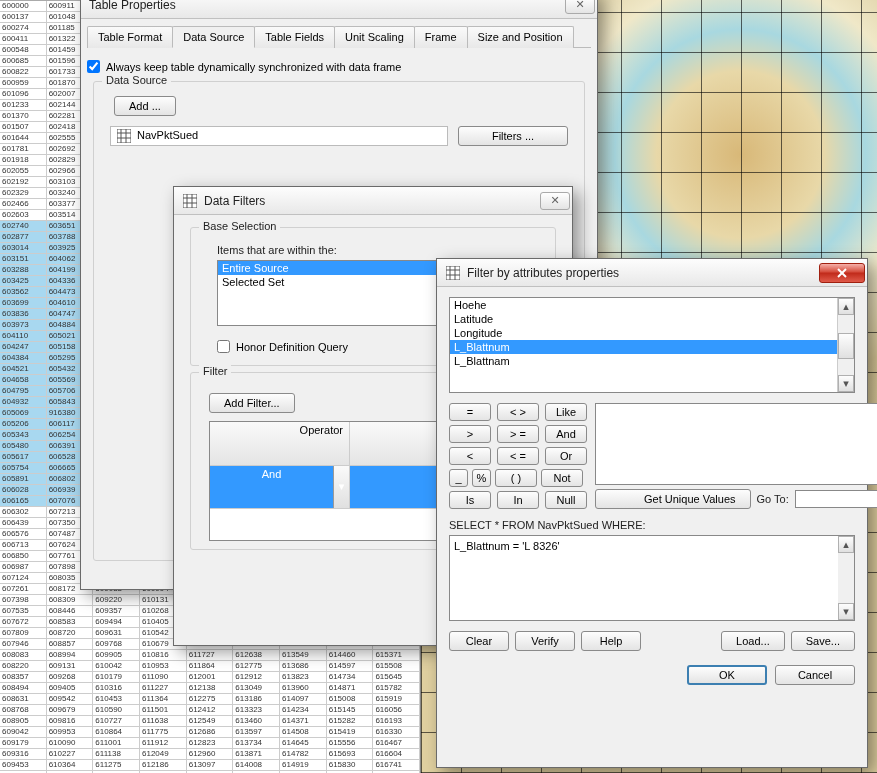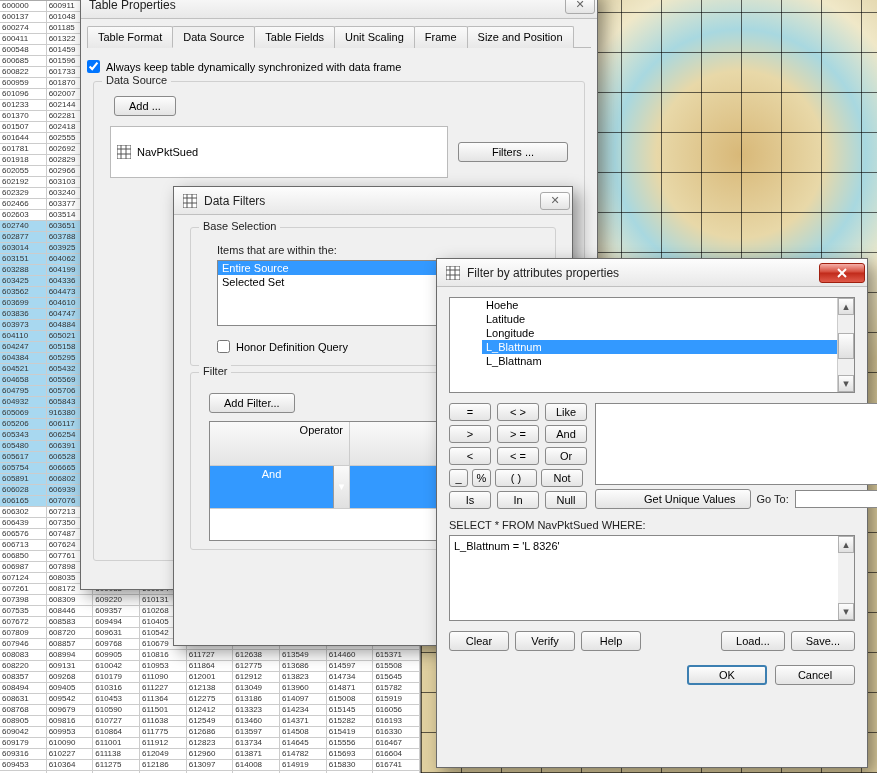--- a/index.html
+++ b/index.html
@@ -155,22 +155,22 @@
   }
   .list-item {
     padding: 1px 4px;
     cursor: pointer;
   }
   .list-item.selected {
     background: #3399ff;
     color: #fff;
   }
   .ds-item {
-    display:flex; align-items:center; gap:6px;
-    border:1px solid #bbb; padding:18px 6px; background:#fff;
+    display:flex; align-items:flex-start; gap:6px;
+    border:1px solid #bbb; padding:2px 6px; background:#fff;
   }
   .ds-item .grid-icon svg { display:block;}
   .grid {
     display: grid;
     border: 1px solid #888;
     background: #fff;
   }
   .grid-header, .grid-cell {
     border-right: 1px solid #ccc;
     border-bottom: 1px solid #ccc;
@@ -1100,21 +1100,21 @@
     <span class="titlebar-close">
       <svg width="12" height="12">
           <line x1="2" y1="2" x2="10" y2="10" stroke="#fff" stroke-width="2"></line>
           <line x1="10" y1="2" x2="2" y2="10" stroke="#fff" stroke-width="2"></line>
         </svg>
     </span>
   </div>
   <div style="padding:10px 12px 8px;">
 
     <div style="display:flex; border:1px solid #888; background:#fff; height:96px;">
-      <div style="flex:1; overflow:hidden;padding-left:32px;">
+      <div style="flex:1; overflow:hidden;">
         <div class="list-item">Hoehe</div>
         <div class="list-item">Latitude</div>
         <div class="list-item">Longitude</div>
         <div class="list-item selected">L_Blattnum</div>
         <div class="list-item">L_Blattnam</div>
       </div>
       <div class="scrollbar-v">
         <div class="arrow">▴</div>
         <div class="thumb-area">
             <div class="thumb" style="top:18px; height:26px;"></div>

